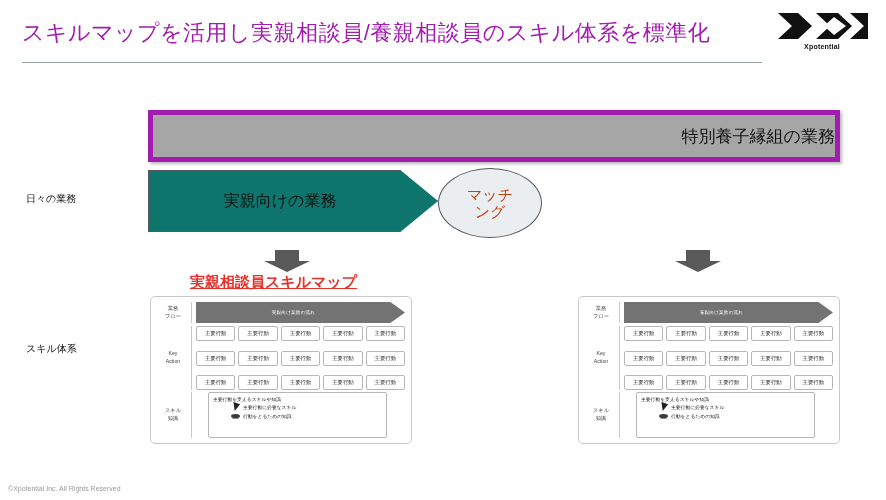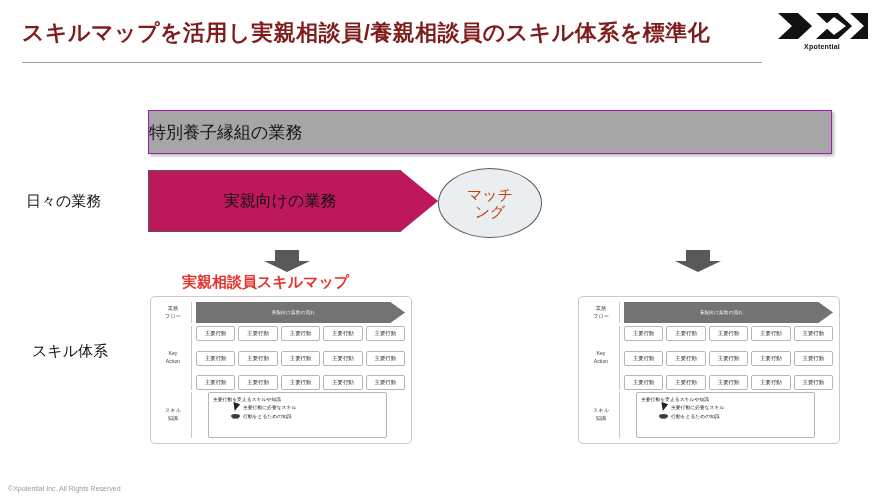--- a/index.html
+++ b/index.html
@@ -6,50 +6,50 @@
   body{
     width:886px;height:500px;background:#ffffff;
     font-family:"Liberation Sans","DejaVu Sans",sans-serif;
     color:#1a1a1a;overflow:hidden;position:relative;
   }
   .slide{position:relative;width:886px;height:500px;}
 
   
   .page-title{
     position:absolute;left:22px;top:18px;
-    font-size:22px;letter-spacing:.5px;color:#7f1d1d;white-space:nowrap;font-weight:bold;
+    font-size:22px;letter-spacing:.5px;color:#a21caf;white-space:nowrap;
   }
   .title-rule{
     position:absolute;left:22px;top:62px;width:740px;height:1px;background:#9aa3a8;
   }
   .logo{position:absolute;right:14px;top:10px;width:100px;height:48px;}
   .logo-mark{position:relative;width:100px;height:32px;}
   .logo-caption{
     position:absolute;left:0;top:33px;width:100px;text-align:center;
     font-size:7px;font-weight:bold;color:#111;letter-spacing:.2px;
   }
 
   
   .band{
     position:absolute;left:148px;top:110px;width:682px;height:42px;
-    background:#a6a6a6;border:1px solid #a21caf;
+    background:#a6a6a6;border:5px solid #a21caf;
     box-shadow:2px 2px 3px rgba(0,0,0,.28);
-    display:flex;align-items:center;justify-content:flex-start;
+    display:flex;align-items:center;justify-content:flex-end;
   }
   .band-label{font-size:17px;color:#111;}
 
   
-  .row-label{position:absolute;font-size:15px;color:#111;white-space:nowrap;}
+  .row-label{position:absolute;font-size:10px;color:#111;white-space:nowrap;}
   .row-label.daily{left:26px;top:192px;}
-  .row-label.skill{left:32px;top:342px;}
+  .row-label.skill{left:26px;top:342px;}
 
   
   .arrow-shape{
     position:absolute;top:170px;height:62px;
-    background:#be185d;border:1px solid #55595c;
+    background:#0f766e;border:1px solid #55595c;
     display:flex;align-items:center;justify-content:center;
   }
   .arrow-right{
     left:148px;width:290px;
     clip-path:polygon(0 0, 87% 0, 100% 50%, 87% 100%, 0 100%);
     -webkit-clip-path:polygon(0 0, 87% 0, 100% 50%, 87% 100%, 0 100%);
     padding-right:26px;box-sizing:border-box;
   }
   .arrow-left{
     left:548px;width:282px;
@@ -73,21 +73,21 @@
   .down-arrow .stem{
     position:absolute;left:11px;top:0;width:24px;height:11px;background:#595959;
   }
   .down-arrow .head{
     position:absolute;left:0;top:11px;width:0;height:0;
     border-left:23px solid transparent;border-right:23px solid transparent;
     border-top:11px solid #595959;
   }
   .red-caption{
     position:absolute;top:273px;font-size:15px;font-weight:bold;color:#e8302a;
-    white-space:nowrap;
+    text-decoration:underline;white-space:nowrap;margin-left:8px;
   }
   .red-caption.left{left:182px;}
   .red-caption.right{left:613px;}
 
   
   .panel{
     position:absolute;top:296px;width:262px;height:148px;
     background:#ffffff;border:1px solid #c9c9c9;border-radius:5px;
     box-sizing:border-box;padding:5px 6px 5px 4px;
     display:flex;flex-direction:column;

